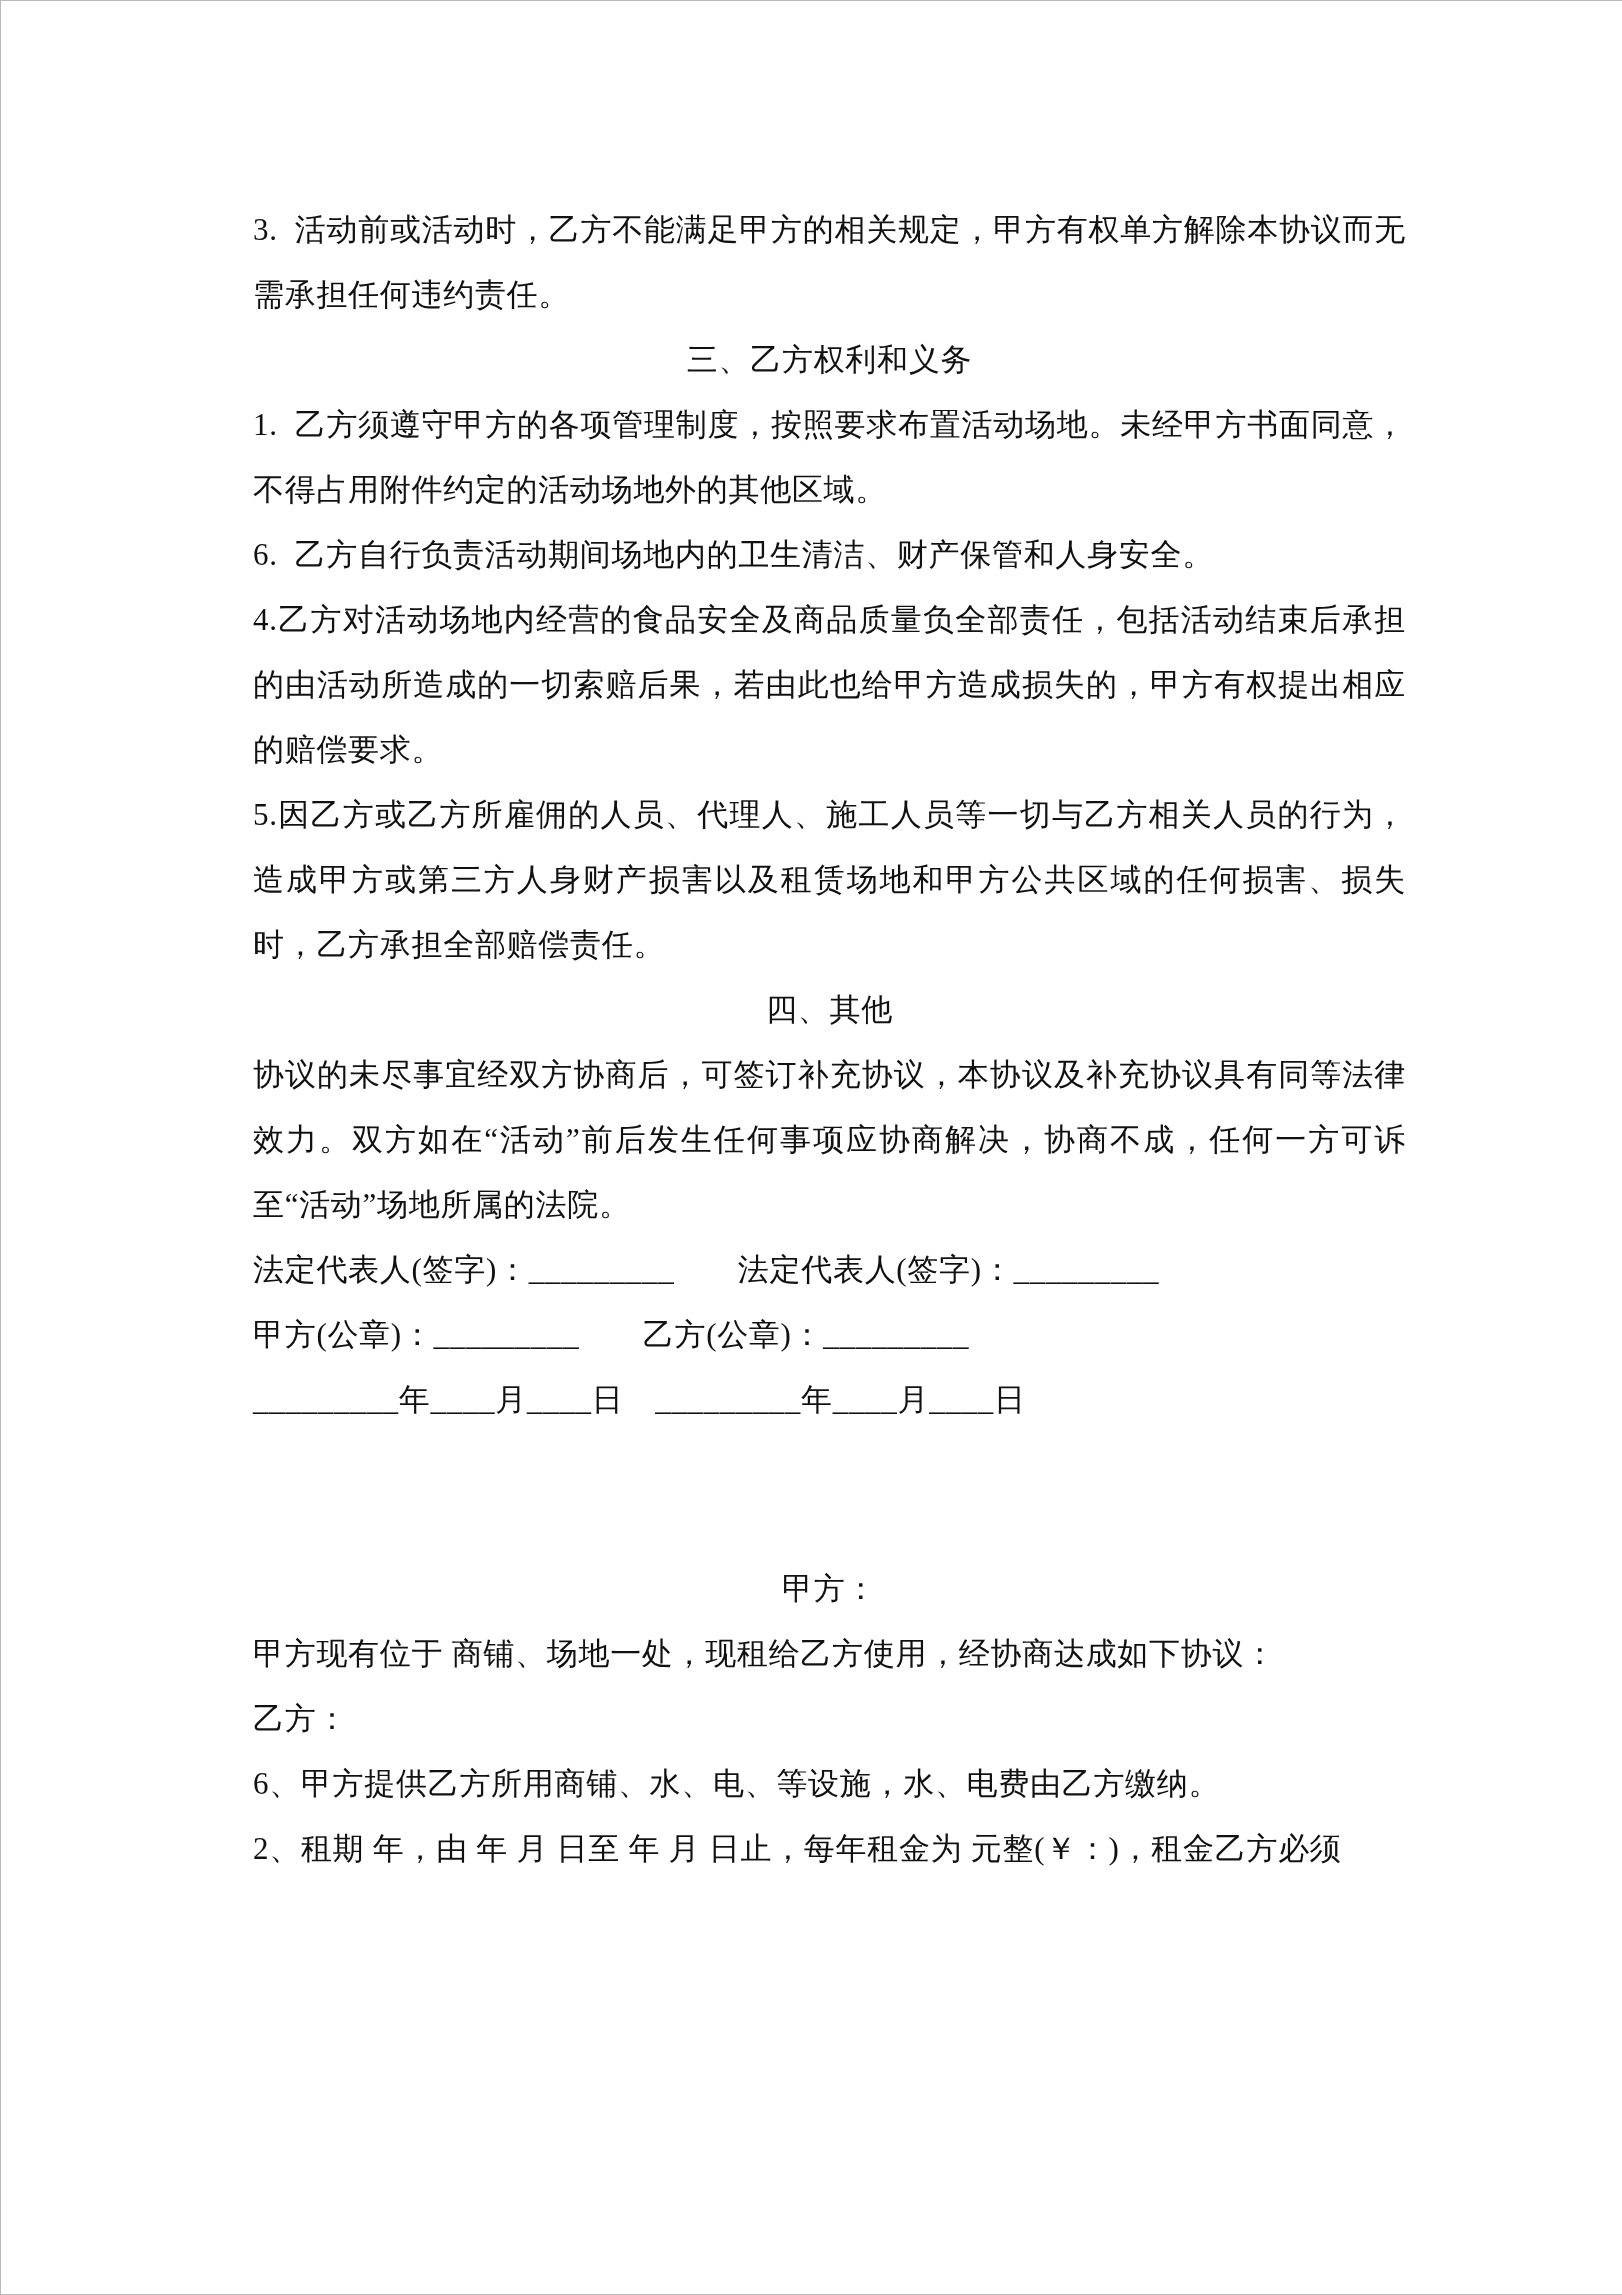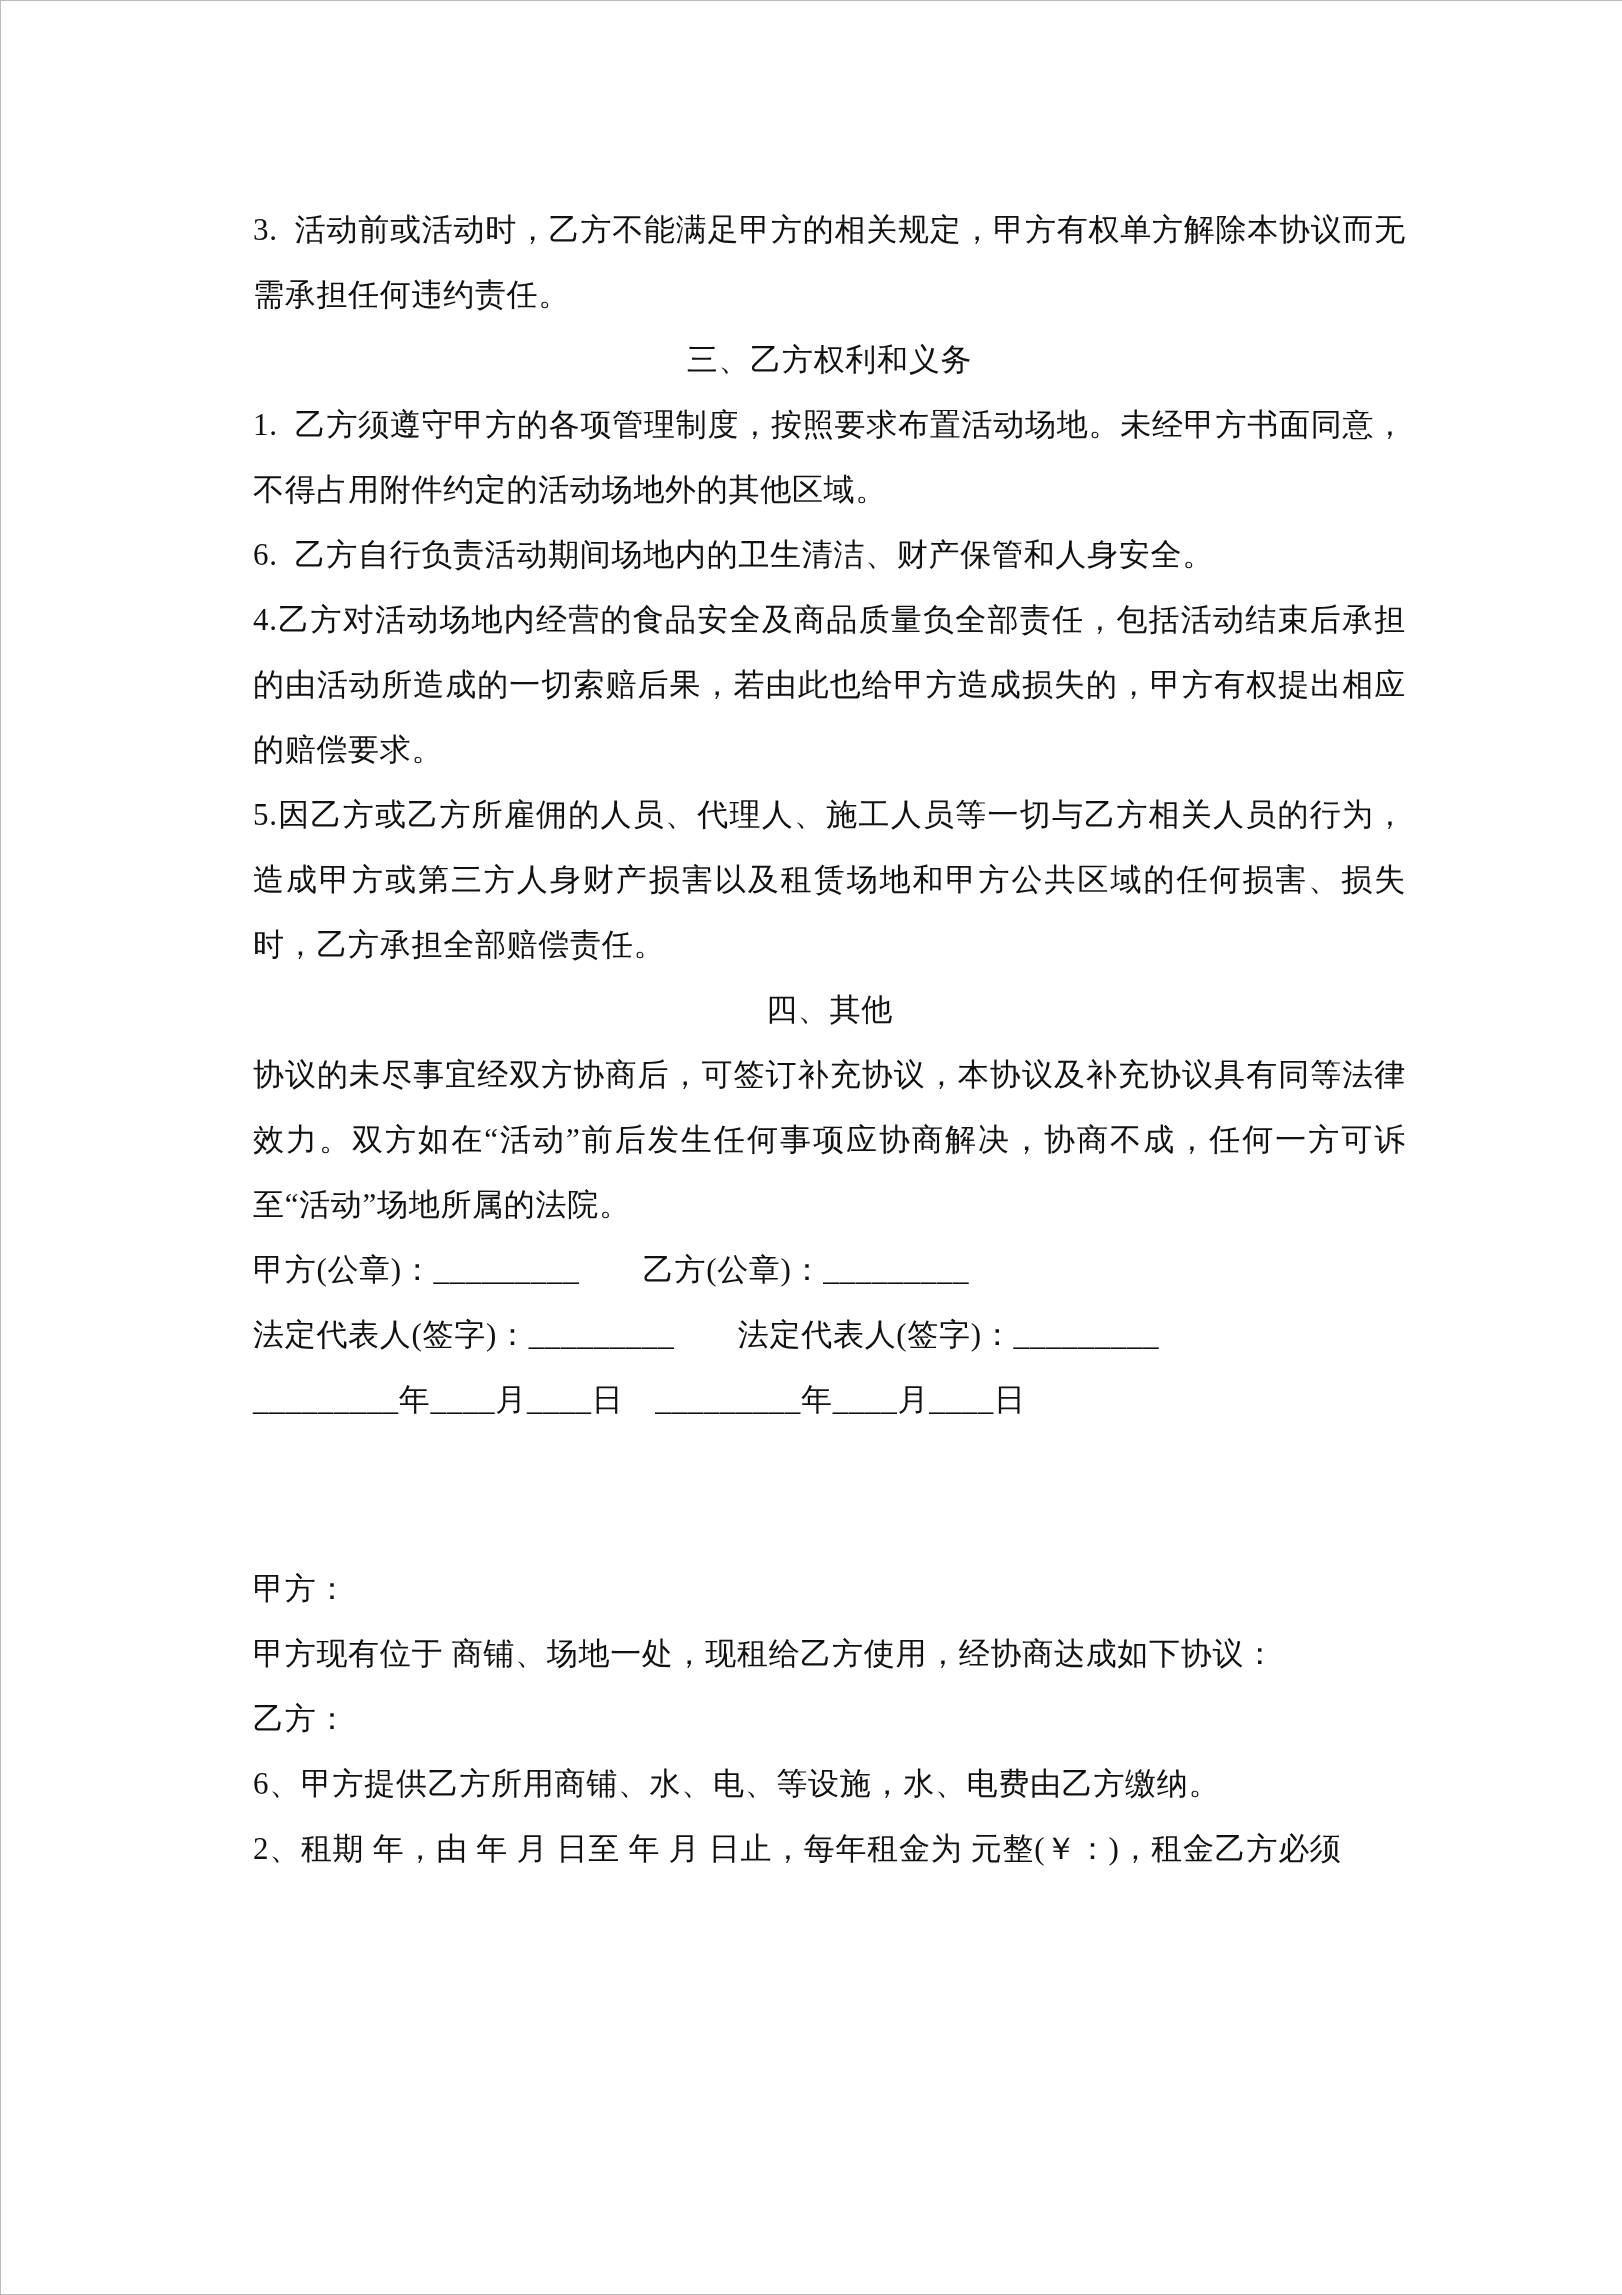--- a/index.html
+++ b/index.html
@@ -33,36 +33,37 @@
   }
   .justify {
     text-align: justify;
     text-justify: inter-ideograph;
   }
   .sig {
     text-align: left;
   }
   .gap-top {
     margin-top: 124px;
+    text-align: center;
   }
 </style>
 </head>
 <body>
 
 <div class="page">
   <p class="para justify">3.  活动前或活动时，乙方不能满足甲方的相关规定，甲方有权单方解除本协议而无需承担任何违约责任。</p>
   <p class="para">三、乙方权利和义务</p>
   <p class="para justify">1.  乙方须遵守甲方的各项管理制度，按照要求布置活动场地。未经甲方书面同意，不得占用附件约定的活动场地外的其他区域。</p>
   <p class="para justify">6.  乙方自行负责活动期间场地内的卫生清洁、财产保管和人身安全。</p>
   <p class="para justify">4.乙方对活动场地内经营的食品安全及商品质量负全部责任，包括活动结束后承担的由活动所造成的一切索赔后果，若由此也给甲方造成损失的，甲方有权提出相应的赔偿要求。</p>
   <p class="para justify">5.因乙方或乙方所雇佣的人员、代理人、施工人员等一切与乙方相关人员的行为，造成甲方或第三方人身财产损害以及租赁场地和甲方公共区域的任何损害、损失时，乙方承担全部赔偿责任。</p>
   <p class="para">四、其他</p>
   <p class="para justify">协议的未尽事宜经双方协商后，可签订补充协议，本协议及补充协议具有同等法律效力。双方如在“活动”前后发生任何事项应协商解决，协商不成，任何一方可诉至“活动”场地所属的法院。</p>
+  <p class="para sig">法定代表人(签字)：_________　　法定代表人(签字)：_________</p>
   <p class="para sig">甲方(公章)：_________　　乙方(公章)：_________</p>
-  <p class="para sig">法定代表人(签字)：_________　　法定代表人(签字)：_________</p>
   <p class="para sig">_________年____月____日　_________年____月____日</p>
   <p class="para sig gap-top">甲方：</p>
   <p class="para justify">甲方现有位于 商铺、场地一处，现租给乙方使用，经协商达成如下协议：</p>
   <p class="para sig">乙方：</p>
   <p class="para justify">6、甲方提供乙方所用商铺、水、电、等设施，水、电费由乙方缴纳。</p>
   <p class="para justify">2、租期 年，由 年 月 日至 年 月 日止，每年租金为 元整(￥：)，租金乙方必须</p>
 </div>
 
 
 </body></html>

